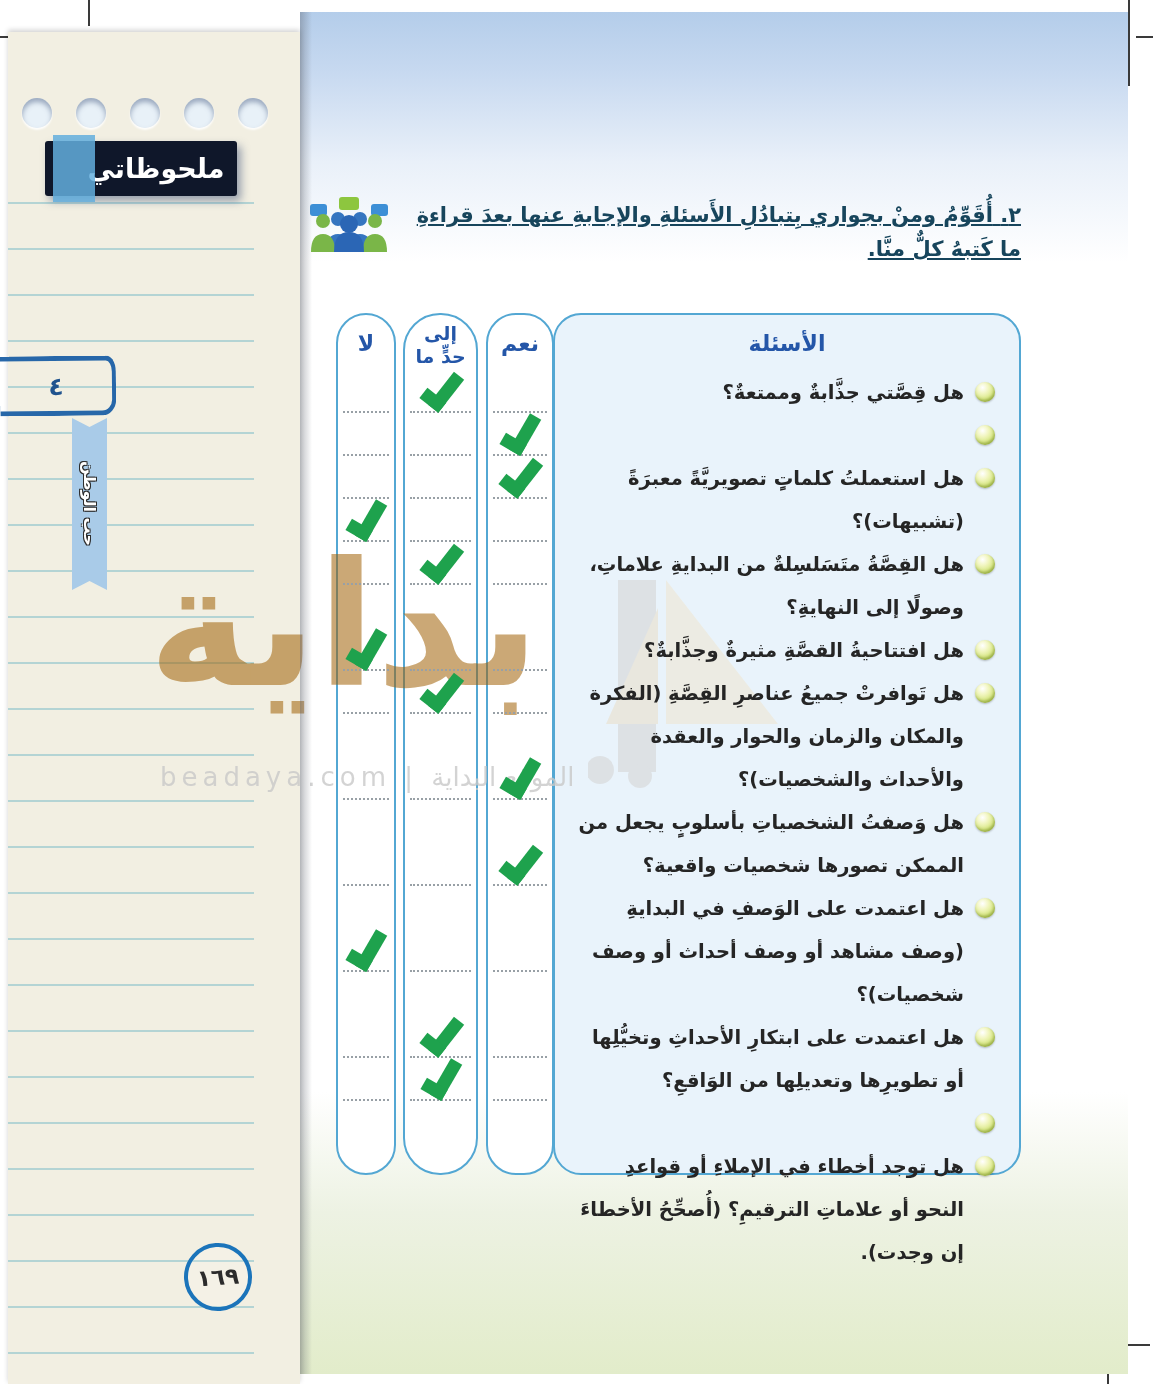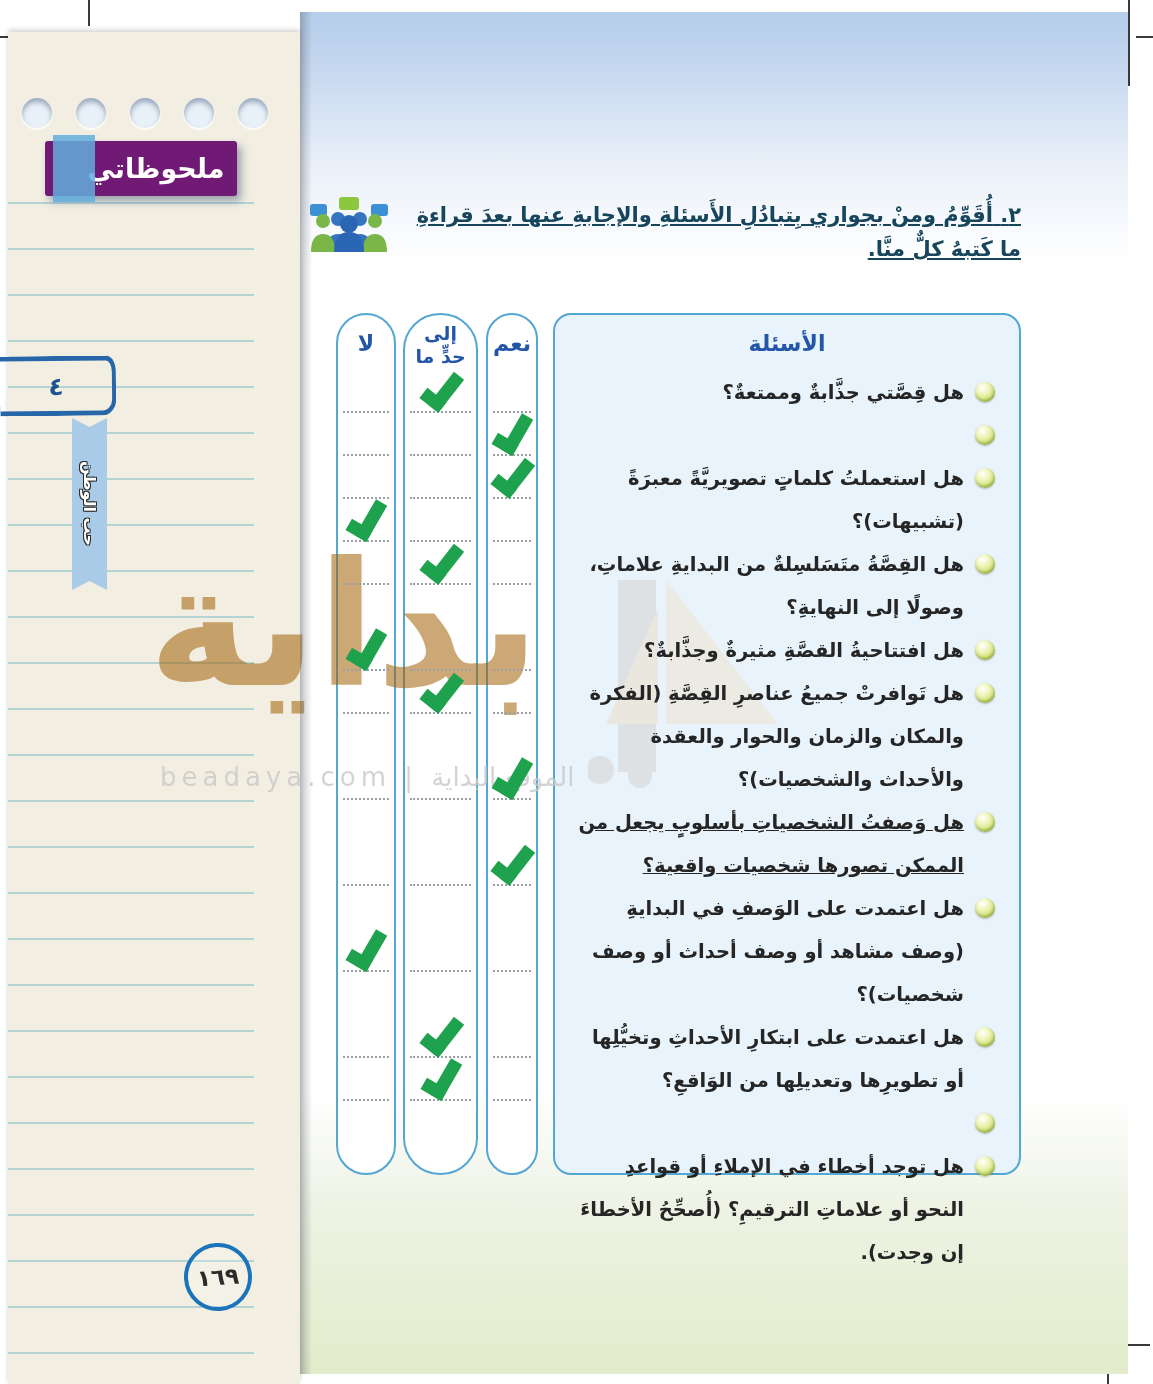--- a/index.html
+++ b/index.html
@@ -8,21 +8,21 @@
 
   
   .mark{position:absolute;background:#3a3a3a;}
 
   
   .notebook{position:absolute;left:8px;top:32px;width:292px;height:1352px;background:#f2efe2;box-shadow:0 -2px 5px rgba(0,0,0,.18);}
   .ruled{position:absolute;left:0;top:126px;width:246px;height:1238px;
     background:repeating-linear-gradient(180deg, transparent 0 44.4px, #b4d4d4 44.4px 46px);}
   .hole{position:absolute;top:66px;width:30px;height:30px;border-radius:50%;background:#e8f1f8;
     box-shadow:inset 0 4px 5px rgba(80,100,135,.5), 0 2px 2px rgba(255,255,255,.9);}
-  .notes-label{position:absolute;left:37px;top:109px;width:192px;height:55px;background:#701a75;border-radius:3px;
+  .notes-label{position:absolute;left:37px;top:109px;width:192px;height:55px;background:#0f172a;border-radius:3px;
     box-shadow:4px 5px 9px rgba(60,80,120,.5);display:flex;align-items:center;justify-content:center;
     color:#fff;font-size:27px;font-weight:bold;padding-left:30px;box-sizing:border-box;}
   .notes-label::before{content:"";position:absolute;left:8px;top:-6px;width:42px;height:67px;background:#63aedd;opacity:.85;}
   .unit-box{position:absolute;left:-8px;top:324px;width:112px;height:50px;border-top:5px solid #2767a9;border-bottom:5px solid #2767a9;
     border-right:4px solid #2767a9;border-radius:0 10px 14px 0/0 16px 16px 0;transform:rotate(-.6deg);
     display:flex;align-items:center;justify-content:center;color:#20538e;font-size:25px;font-weight:bold;}
   .ribbon{position:absolute;left:64px;top:386px;width:35px;height:172px;background:#a9cbe8;
     clip-path:polygon(0 0,50% 9px,100% 0,100% 100%,50% calc(100% - 9px),0 100%);
     display:flex;align-items:center;justify-content:center;}
   .ribbon span{writing-mode:vertical-rl;color:#fff;font-weight:bold;font-size:16px;letter-spacing:3px;
@@ -38,22 +38,22 @@
 
   
   .instruction-text{position:absolute;right:132px;top:198px;width:620px;direction:rtl;text-align:right;
     color:#17455c;font-size:21px;font-weight:bold;line-height:34px;z-index:3;text-decoration:underline;}
   .group-icon{position:absolute;left:308px;top:196px;z-index:3;}
 
   
   .pill{position:absolute;top:313px;height:862px;background:#fff;border:2px solid #53a7d3;box-sizing:border-box;}
   .pill-no{left:336px;width:60px;border-radius:30px;}
   .pill-some{left:403px;width:75px;border-radius:37px;}
-  .pill-yes{left:486px;width:52px;border-radius:30px;}
-  .pill-q{left:553px;width:468px;border-radius:18px;background:#e9f3fb;}
+  .pill-yes{left:486px;width:68px;border-radius:30px;}
+  .pill-q{left:553px;width:468px;border-radius:28px;background:#e9f3fb;}
   .pill-header{position:relative;z-index:3;height:56px;display:flex;align-items:center;justify-content:center;
     color:#2456a8;font-weight:bold;font-size:22px;direction:rtl;text-align:center;}
   .pill-some .pill-header{font-size:19px;line-height:23px;padding:4px 8px 0 8px;box-sizing:border-box;}
 
   .arow{position:relative;z-index:3;}
   .sep{position:absolute;left:5px;right:5px;top:40px;border-top:2px dotted #98a0a6;}
   .check{position:absolute;left:50%;top:1px;width:46px;height:40px;transform:translateX(-50%) rotate(-7deg);}
   .check::before{content:"";position:absolute;left:3px;top:5px;width:29px;height:11px;
     border-left:13px solid #1ea24d;border-bottom:13px solid #1ea24d;transform:rotate(-48deg);}
 
@@ -266,21 +266,21 @@
 
   <div class="pill pill-q">
     <div class="pill-header">الأسئلة</div>
     <div class="qlist" id="questions-list">
         <div class="question" style="min-height: 43px;"><span class="bullet"></span><span>هل قِصَّتي جذَّابةٌ وممتعةٌ؟</span></div>
         <div class="question" style="min-height: 43px;"><span class="bullet"></span></div>
         <div class="question" style="min-height: 43px;"><span class="bullet"></span><span>هل استعملتُ كلماتٍ تصويريَّةً معبرَةً (تشبيهات)؟</span></div>
         <div class="question" style="min-height: 86px;"><span class="bullet"></span><span>هل القِصَّةُ متَسَلسِلةٌ من البدايةِ علاماتِ، وصولًا إلى النهايةِ؟</span></div>
         <div class="question" style="min-height: 43px;"><span class="bullet"></span><span>هل افتتاحيةُ القصَّةِ مثيرةٌ وجذَّابةٌ؟</span></div>
         <div class="question" style="min-height: 86px;"><span class="bullet"></span><span>هل تَوافرتْ جميعُ عناصرِ القِصَّةِ (الفكرة والمكان والزمان والحوار والعقدة والأحداث والشخصيات)؟</span></div>
-        <div class="question" style="min-height: 86px; text-decoration: underline;"><span class="bullet"></span><span>هل وَصفتُ الشخصياتِ بأسلوبٍ يجعل من الممكن تصورها شخصيات واقعية؟</span></div>
+        <div class="question" style="min-height: 86px;"><span class="bullet"></span><span>هل وَصفتُ الشخصياتِ بأسلوبٍ يجعل من الممكن تصورها شخصيات واقعية؟</span></div>
         <div class="question" style="min-height: 86px;"><span class="bullet"></span><span>هل اعتمدت على الوَصفِ في البدايةِ (وصف مشاهد أو وصف أحداث أو وصف شخصيات)؟</span></div>
         <div class="question" style="min-height: 86px;"><span class="bullet"></span><span>هل اعتمدت على ابتكارِ الأحداثِ وتخيُّلِها أو تطويرِها وتعديلِها من الوَاقعِ؟</span></div>
         <div class="question" style="min-height: 43px;"><span class="bullet"></span></div>
         <div class="question" style="min-height: 86px;"><span class="bullet"></span><span>هل توجد أخطاء في الإملاءِ أو قواعدِ النحو أو علاماتِ الترقيمِ؟ (أُصحِّحُ الأخطاءَ إن وجدت).</span></div>
       </div>
   </div>
 
   <div class="watermark wm-word">بداية</div>
   <div class="watermark wm-sail">
     <svg width="200" height="235" viewBox="0 0 200 235">

